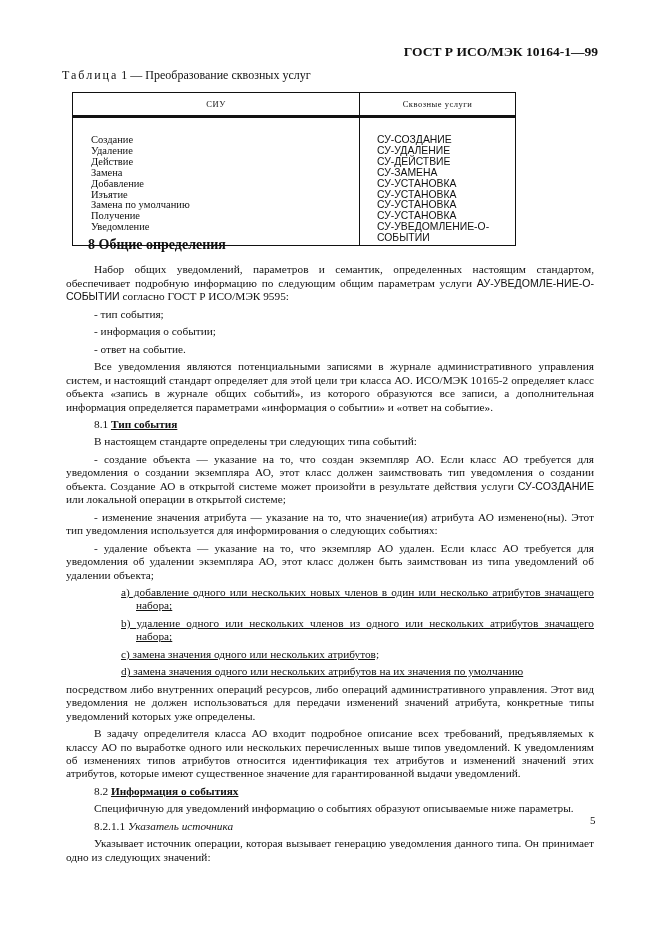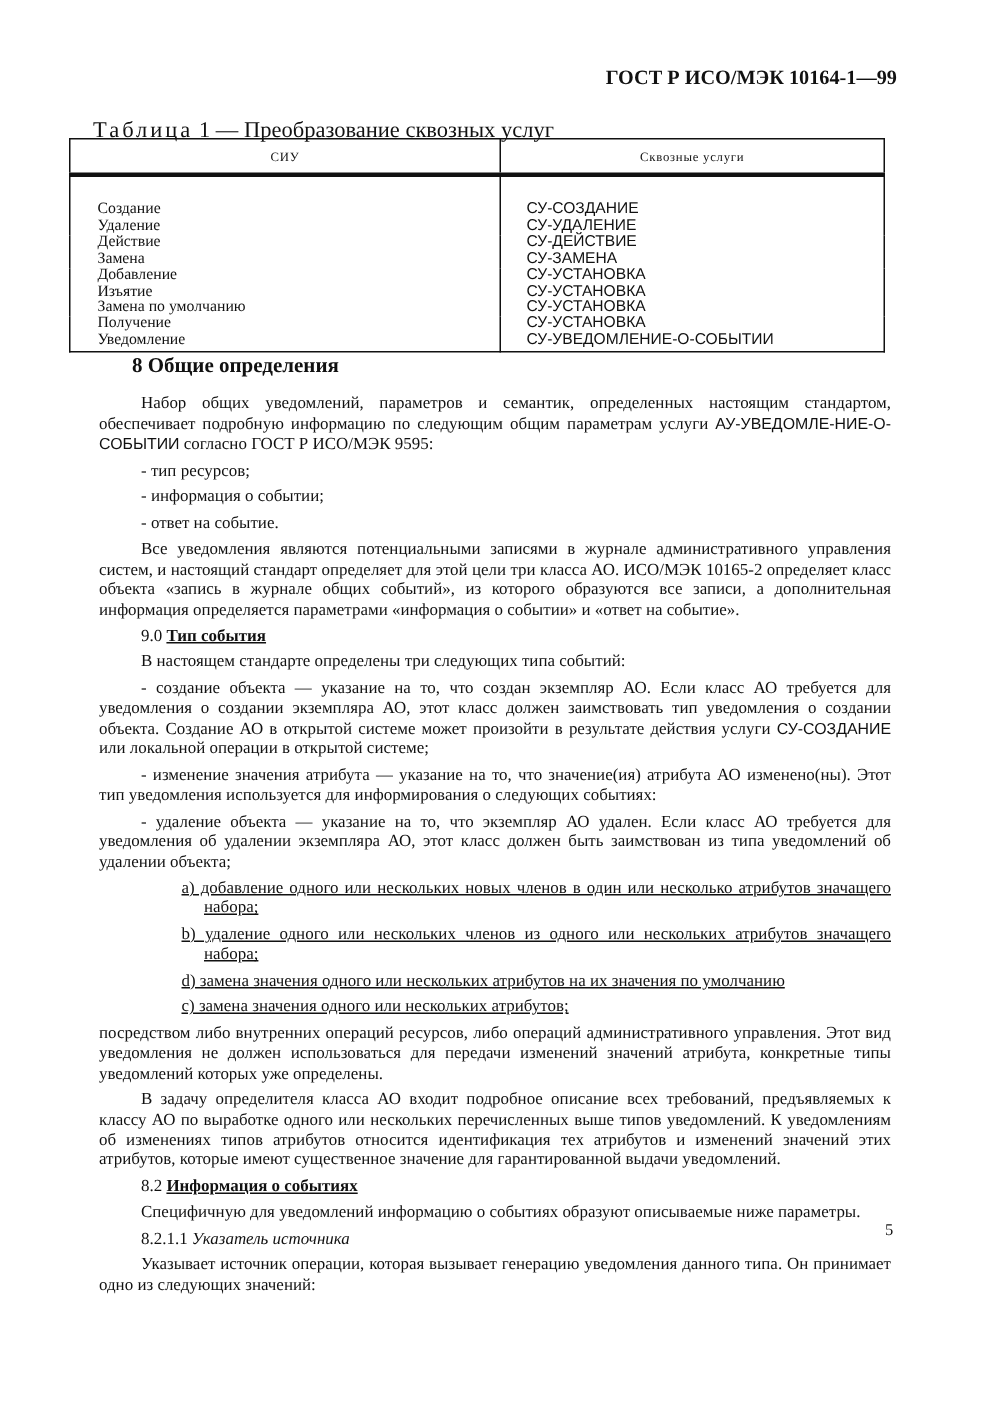--- a/index.html
+++ b/index.html
@@ -1,22 +1,22 @@
 <!DOCTYPE html>
 <html><head>
 <meta charset="utf-8">
 <style>
   html, body { margin:0; padding:0; background:#ffffff; }
   body { width:661px; height:936px; position:relative; overflow:hidden;
          font-family:"Liberation Serif","DejaVu Serif",serif; color:#111; }
   .abs { position:absolute; }
   .header { left:400px; top:44px; width:198px; text-align:right; font-weight:bold; font-size:13.5px; }
-  .caption { left:62px; top:79px; font-size:15px; }
+  .caption { left:62px; top:68px; font-size:12px; }
   .caption .sp { letter-spacing:2px; }
-  table.t1 { position:absolute; left:46px; top:92px; width:544px; border-collapse:collapse; font-size:10.5px; }
+  table.t1 { position:absolute; left:72px; top:92px; width:444px; border-collapse:collapse; font-size:10.5px; }
   table.t1 th { font-weight:normal; font-size:8.5px; letter-spacing:0.5px; height:22px; border:1.2px solid #111; border-bottom:3px solid #111; text-align:center; padding:0; }
   table.t1 td { padding:0; line-height:10.9px; vertical-align:top; border-left:1.2px solid #111; border-right:1.2px solid #111; }
   table.t1 td.c1 { width:268px; padding-left:18px; }
   table.t1 td.c2 { padding-left:17px; font-family:"Liberation Sans","DejaVu Sans",sans-serif; font-size:10.4px; }
   table.t1 tr.first td { padding-top:17px; }
   table.t1 tr.last td { border-bottom:1.2px solid #111; padding-bottom:1px; }
   .body { left:62px; top:238px; width:536px; font-size:11.3px; line-height:13.45px; text-align:justify; }
   .body p { margin:4px; }
   .h1 { font-weight:bold; font-size:14px; margin:0 0 12px 26px !important; font-family:"Liberation Serif",serif; }
   .ind { text-indent:28px; }
@@ -79,37 +79,37 @@
         <td class="c1">Уведомление</td>
         <td class="c2">СУ-УВЕДОМЛЕНИЕ-О-СОБЫТИИ</td>
       </tr>
   </tbody>
 </table>
 
 <div class="abs body">
   <p class="h1">8  Общие определения</p>
 
   <p class="ind"><span>Набор общих уведомлений, параметров и семантик, определенных настоящим стандартом, обеспечивает подробную информацию по следующим общим параметрам услуги </span><span class="sans">АУ-УВЕДОМЛЕ-НИЕ-О-СОБЫТИИ</span><span> согласно ГОСТ Р ИСО/МЭК 9595:</span></p>
-  <p class="li">- тип ресурсов;</p>
+  <p class="li">- тип события;</p>
   <p class="li">- информация о событии;</p>
   <p class="li">- ответ на событие.</p>
 
   <p class="ind">Все уведомления являются потенциальными записями в журнале административного управления систем, и настоящий стандарт определяет для этой цели три класса АО. ИСО/МЭК 10165-2 определяет класс объекта «запись в журнале общих событий», из которого образуются все записи, а дополнительная информация определяется параметрами «информация о событии» и «ответ на событие».</p>
 
-  <p class="li"><span>9.0 </span><span class="bold">Тип события</span></p>
+  <p class="li"><span>8.1 </span><span class="bold">Тип события</span></p>
   <p class="ind">В настоящем стандарте определены три следующих типа событий:</p>
 
   <p class="ind"><span>- создание объекта — указание на то, что создан экземпляр АО. Если класс АО требуется для уведомления о создании экземпляра АО, этот класс должен заимствовать тип уведомления о создании объекта. Создание АО в открытой системе может произойти в результате действия услуги </span><span class="sans">СУ-СОЗДАНИЕ</span><span> или локальной операции в открытой системе;</span></p>
   <p class="ind">- изменение значения атрибута — указание на то, что значение(ия) атрибута АО изменено(ны). Этот тип уведомления используется для информирования о следующих событиях:</p>
   <p class="ind">- удаление объекта — указание на то, что экземпляр АО удален. Если класс АО требуется для уведомления об удалении экземпляра АО, этот класс должен быть заимствован из типа уведомлений об удалении объекта;</p>
 
   <p class="ll">a)  добавление одного или нескольких новых членов в один или несколько атрибутов значащего набора;</p>
   <p class="ll">b)  удаление одного или нескольких членов из одного или нескольких атрибутов значащего набора;</p>
+  <p class="ll">c)  замена значения одного или нескольких атрибутов;</p>
   <p class="ll" style="text-align:left">d)  замена значения одного или нескольких атрибутов на их значения по умолчанию</p>
-  <p class="ll">c)  замена значения одного или нескольких атрибутов;</p>
   <p>посредством либо внутренних операций ресурсов, либо операций административного управления. Этот вид уведомления не должен использоваться для передачи изменений значений атрибута, конкретные типы уведомлений которых уже определены.</p>
 
   <p class="ind">В задачу определителя класса АО входит подробное описание всех требований, предъявляемых к классу АО по выработке одного или нескольких перечисленных выше типов уведомлений. К уведомлениям об изменениях типов атрибутов относится идентификация тех атрибутов и изменений значений этих атрибутов, которые имеют существенное значение для гарантированной выдачи уведомлений.</p>
 
   <p class="li"><span>8.2 </span><span class="bold">Информация о событиях</span></p>
   <p class="ind">Специфичную для уведомлений информацию о событиях образуют описываемые ниже параметры.</p>
 
   <p class="li"><span>8.2.1.1 </span><span class="it">Указатель источника</span></p>
   <p class="ind">Указывает источник операции, которая вызывает генерацию уведомления данного типа. Он принимает одно из следующих значений:</p>
 </div>

